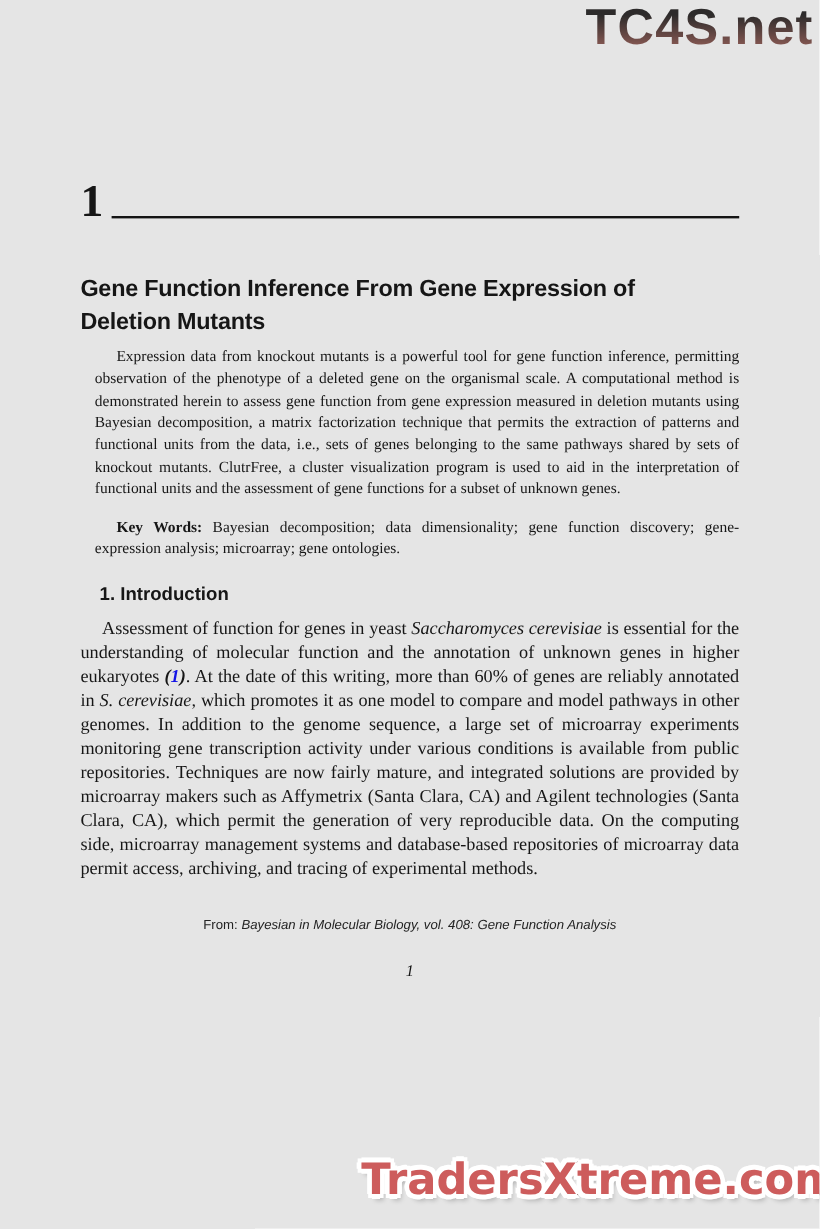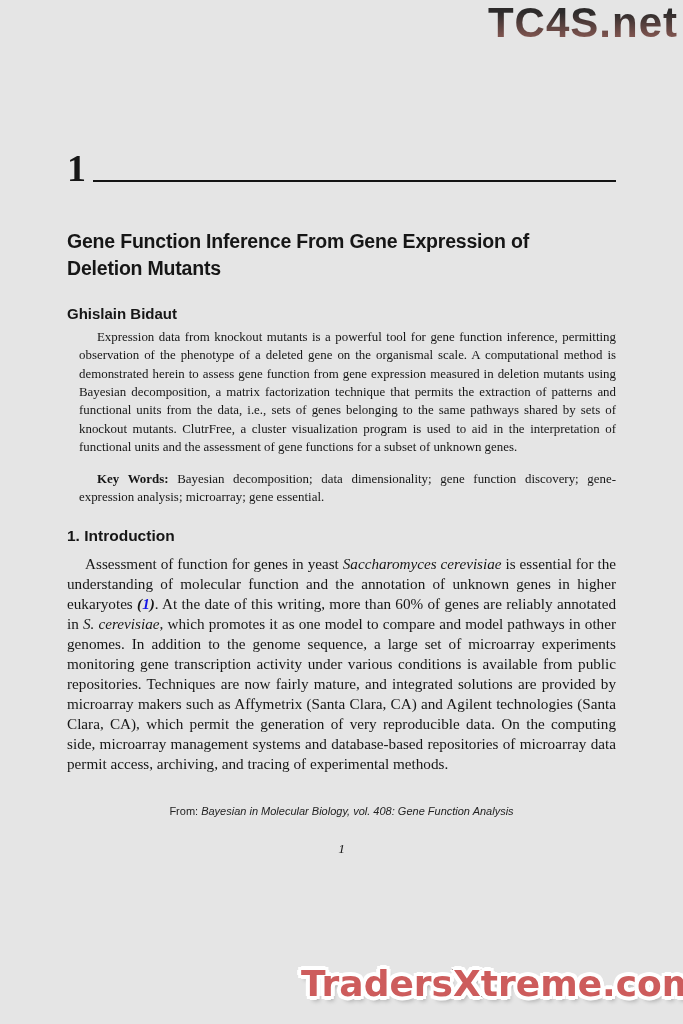--- a/index.html
+++ b/index.html
@@ -37,21 +37,21 @@
 
   .title{
     font-family:"Liberation Sans",sans-serif;font-weight:bold;
     font-size:19.5px;line-height:27px;letter-spacing:-0.2px;
     margin:42px 0 0 0;max-width:482px;
   }
   .author{font-family:"Liberation Sans",sans-serif;font-weight:bold;font-size:15px;margin-top:23px;}
 
   .sec-head{font-family:"Liberation Sans",sans-serif;font-weight:bold;margin:0;}
   .summary-head{font-size:14.5px;margin-top:49px;}
-  .intro-head{font-size:15.5px;margin-top:20px;}
+  .intro-head{font-size:15.5px;margin-top:20px;margin-left:16px;}
 
   .small-body{font-size:12.9px;line-height:18.3px;text-align:justify;margin:6px 0 0 12px;}
   .keywords{margin-top:14px;}
   .body-text{font-size:15.2px;line-height:20px;text-align:justify;margin:9px 0 0 0;}
   .indent{text-indent:18px;}
 
   .s-i{font-style:italic;}
   .s-b{font-weight:bold;}
   .s-bi{font-weight:bold;font-style:italic;}
   .s-ref{font-weight:bold;font-style:italic;color:var(--ref-blue,#1414e6);cursor:pointer;}
@@ -99,26 +99,25 @@
 
   <div class="content">
 
     <div class="chapter-row">
       <span class="chapter-num">1</span>
       <span class="chapter-rule"></span>
     </div>
 
     <h1 class="title">Gene Function Inference From Gene Expression of Deletion Mutants</h1>
 
-    <div class="author">Ghislain Bidaut</div>
 
 
     <p class="small-body indent"><span>Expression data from knockout mutants is a powerful tool for gene function inference, permitting observation of the phenotype of a deleted gene on the organismal scale. A computational method is demonstrated herein to assess gene function from gene expression measured in deletion mutants using Bayesian decomposition, a matrix factorization technique that permits the extraction of patterns and functional units from the data, i.e., sets of genes belonging to the same pathways shared by sets of knockout mutants. ClutrFree, a cluster visualization program is used to aid in the interpretation of functional units and the assessment of gene functions for a subset of unknown genes.</span></p>
 
-    <p class="small-body indent keywords"><span class="s-b">Key Words: </span><span>Bayesian decomposition; data dimensionality; gene function discovery; gene-expression analysis; microarray; gene essential.</span></p>
+    <p class="small-body indent keywords"><span class="s-b">Key Words: </span><span>Bayesian decomposition; data dimensionality; gene function discovery; gene-expression analysis; microarray; gene ontologies.</span></p>
 
     <h2 class="sec-head intro-head">1. Introduction</h2>
 
     <p class="body-text indent"><span>Assessment of function for genes in yeast </span><span class="s-i">Saccharomyces cerevisiae</span><span> is essential for the understanding of molecular function and the annotation of unknown genes in higher eukaryotes </span><span class="s-bi">(</span><span class="s-ref">1</span><span class="s-bi">)</span><span>. At the date of this writing, more than 60% of genes are reliably annotated in </span><span class="s-i">S. cerevisiae</span><span>, which promotes it as one model to compare and model pathways in other genomes. In addition to the genome sequence, a large set of microarray experiments monitoring gene transcription activity under various conditions is available from public repositories. Techniques are now fairly mature, and integrated solutions are provided by microarray makers such as Affymetrix (Santa Clara, CA) and Agilent technologies (Santa Clara, CA), which permit the generation of very reproducible data. On the computing side, microarray management systems and database-based repositories of microarray data permit access, archiving, and tracing of experimental methods.</span></p>
 
     <div class="footer">
       <div><span>From: </span><span class="s-i">Bayesian in Molecular Biology, vol. 408: Gene Function Analysis</span></div>
     </div>
 
     <div class="pagenum">1</div>

